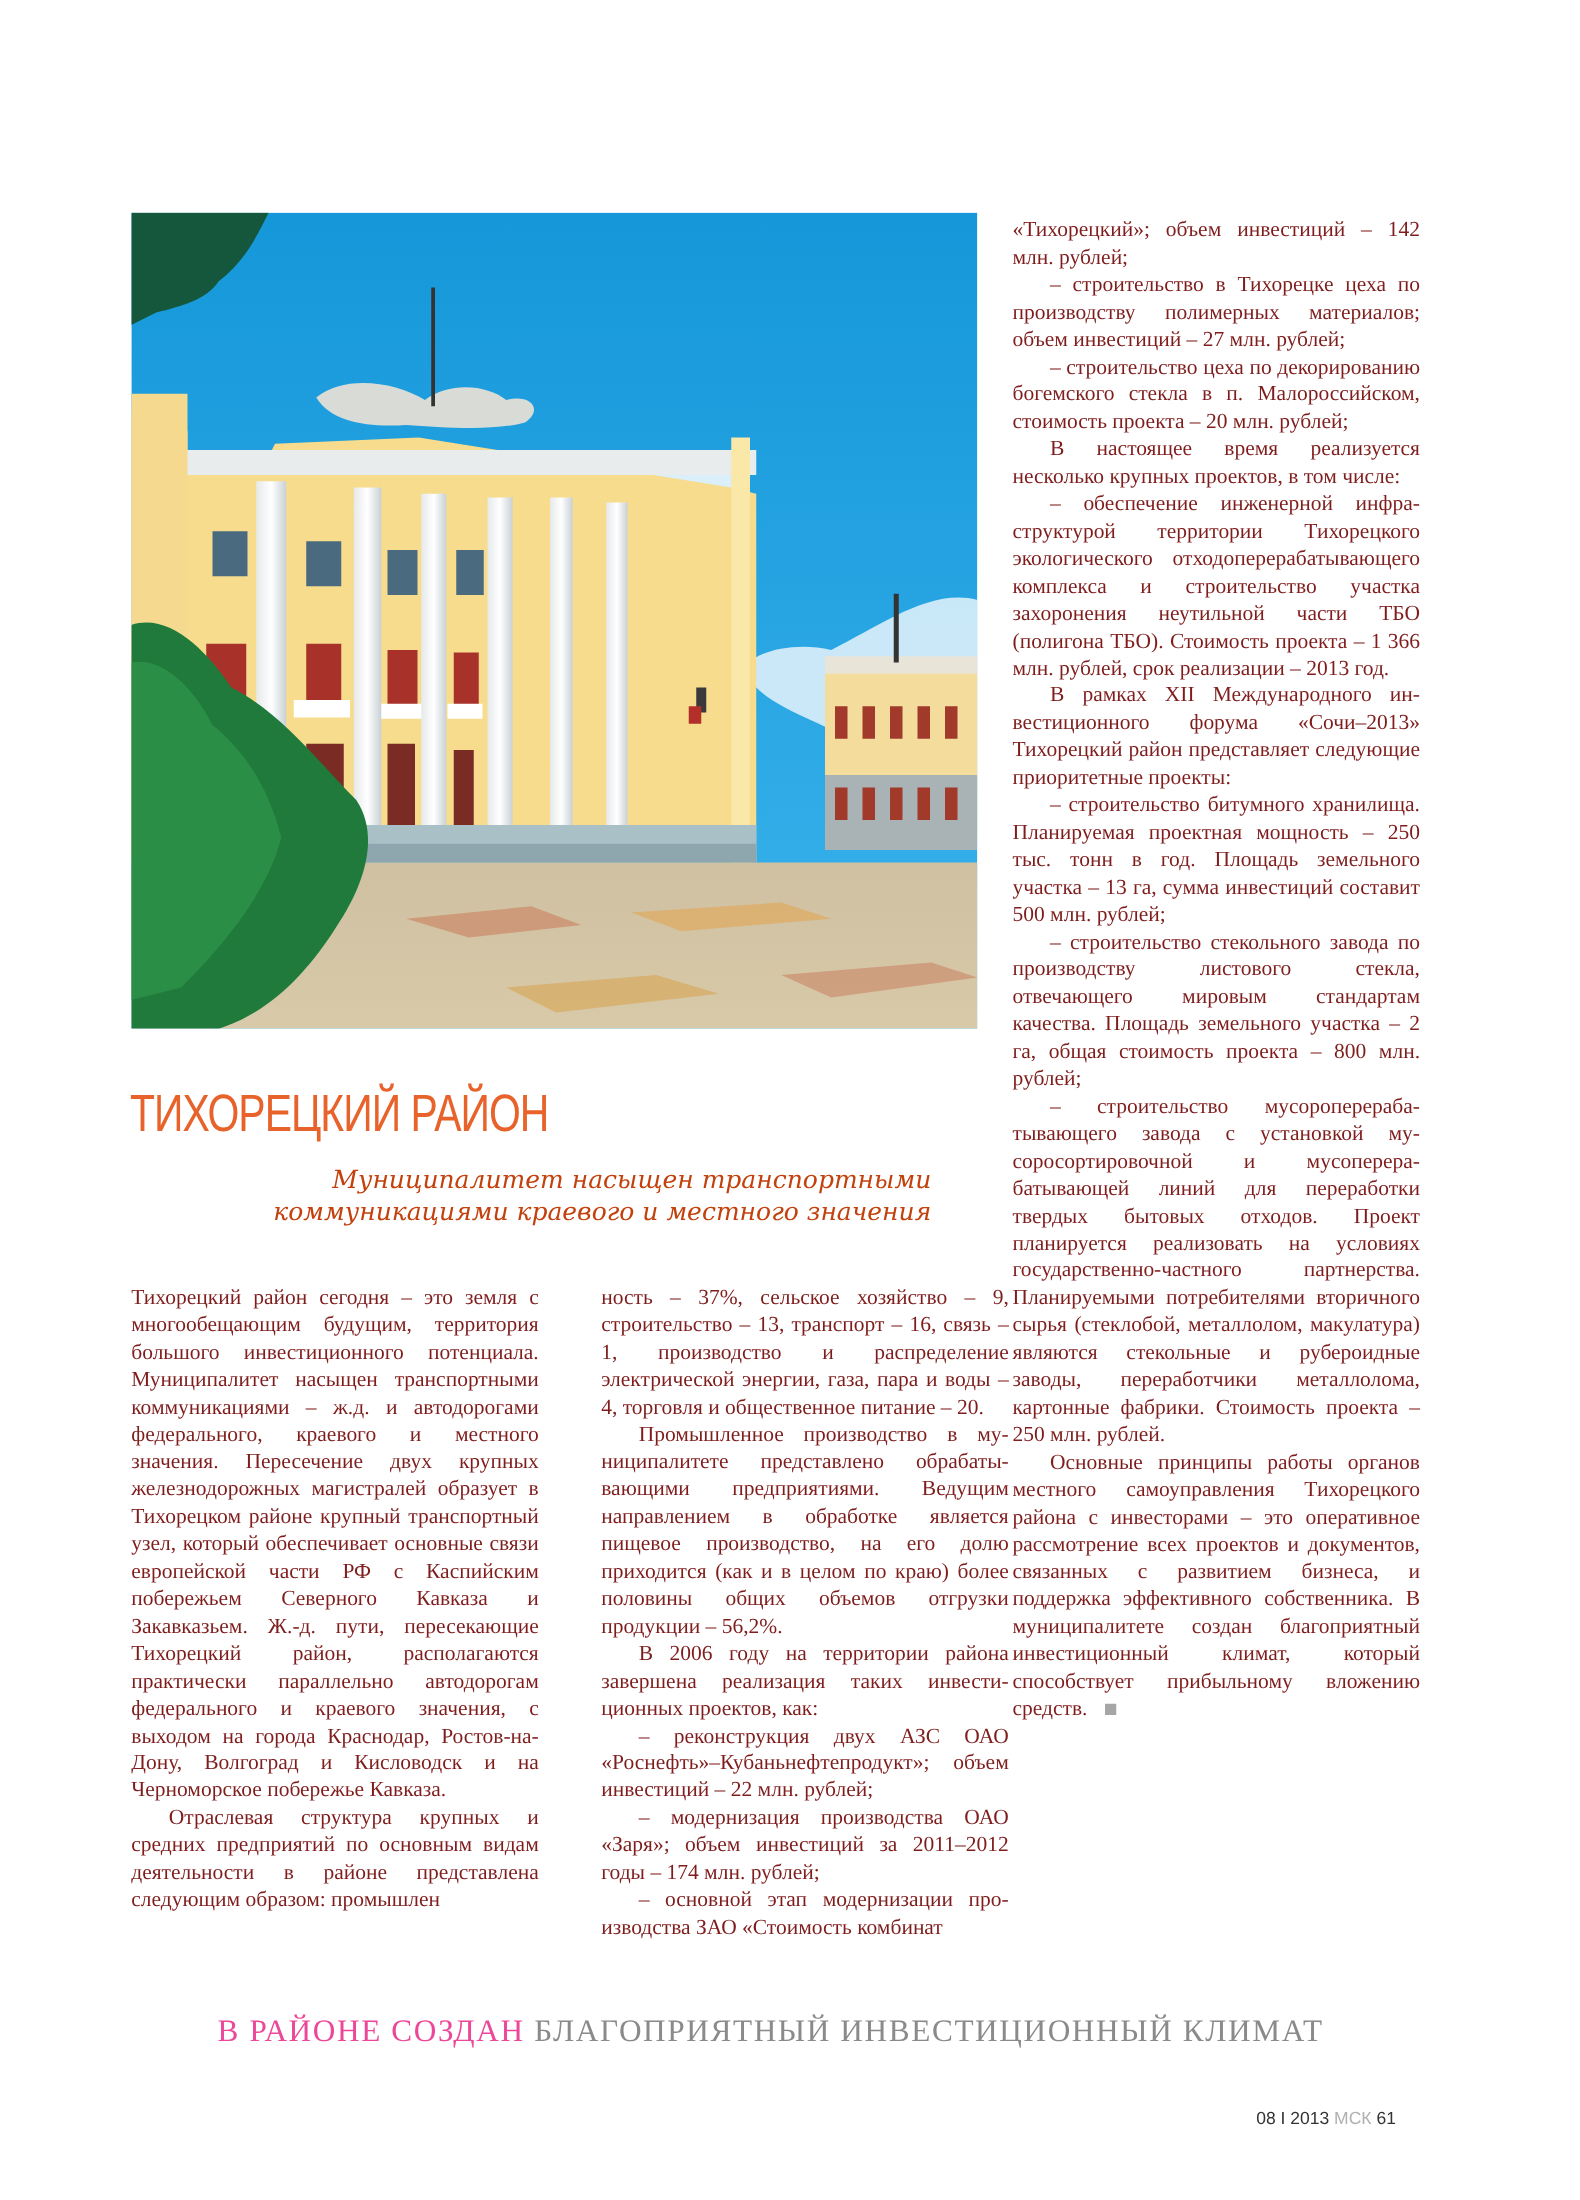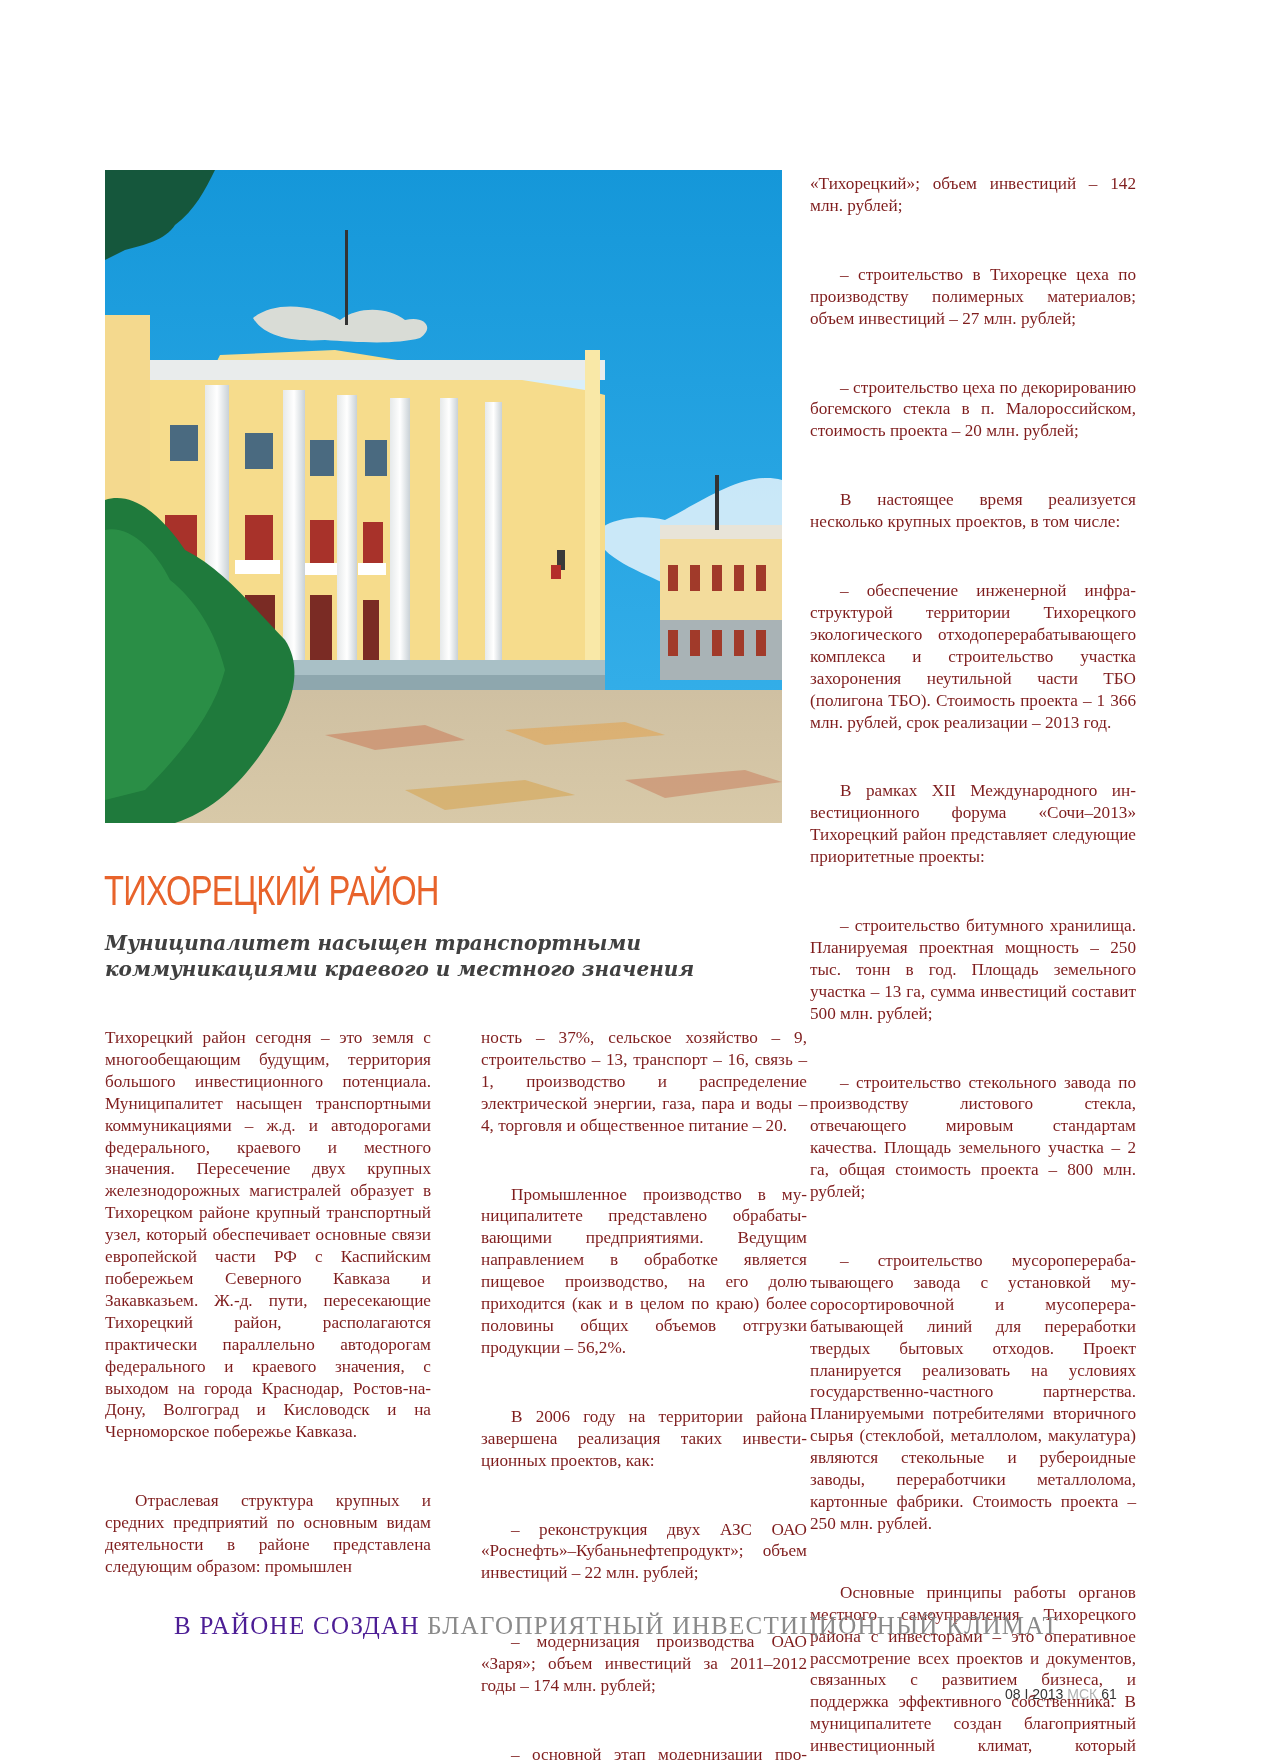--- a/index.html
+++ b/index.html
@@ -1,28 +1,28 @@
 <!DOCTYPE html>
 <html><head>
 <meta charset="utf-8">
 <style>
   html,body{margin:0;padding:0;background:#fff;}
   body{width:1264px;height:1760px;position:relative;overflow:hidden;font-family:"DejaVu Serif","Liberation Serif",serif;color:#231f20;}
   .photo{position:absolute;left:105px;top:170px;width:677px;height:653px;overflow:hidden;}
   .photo svg{display:block;width:100%;height:100%;}
   .col{position:absolute;width:326px;font-family:"Liberation Serif","DejaVu Serif",serif;font-size:17.2px;line-height:21.9px;text-align:justify;hyphens:manual;color:#7f1d1d;}
   .col p{margin:0;}
-  .col p.ind{text-indent:30px;margin-top:47px;}
+  .col p.ind{text-indent:30px;}
   .col1{left:105px;top:1027px;}
   .col2{left:481px;top:1027px;}
   .col3{left:810px;top:173px;}
   .title{position:absolute;left:104px;top:866px;font-family:"Liberation Sans","DejaVu Sans",sans-serif;font-size:42px;color:#e8632b;letter-spacing:-1px;transform:scaleX(0.78);transform-origin:left top;line-height:50px;white-space:nowrap;}
-  .subtitle{position:absolute;left:105px;top:930px;font-family:"DejaVu Serif","Liberation Serif",serif;font-style:italic;font-weight:bold;font-size:20px;line-height:26px;color:#404040;width:640px;}
+  .subtitle{position:absolute;left:105px;top:930px;font-family:"DejaVu Serif","Liberation Serif",serif;font-style:italic;font-weight:normal;font-size:20px;line-height:26px;color:#c2410c;width:640px;text-align:right;}
   .pull{position:absolute;left:174px;top:1612px;font-family:"Liberation Serif","DejaVu Serif",serif;font-size:25px;letter-spacing:1.3px;white-space:nowrap;}
-  .pull .hl{color:#4c1d95;}
+  .pull .hl{color:#ec4899;}
   .pull .rest{color:#8a8a8a;}
   .folio{position:absolute;left:1005px;top:1686px;font-family:"Liberation Sans","DejaVu Sans",sans-serif;font-size:14px;color:#333;white-space:nowrap;}
   .folio .brand{color:#b0b0b0;}
   .endmark{display:inline-block;width:9px;height:9px;background:#a6a6a6;margin-left:14px;vertical-align:middle;}
 </style>
 </head>
 <body>
 
 <div class="photo">
   <svg viewBox="0 0 677 653" preserveAspectRatio="none">

